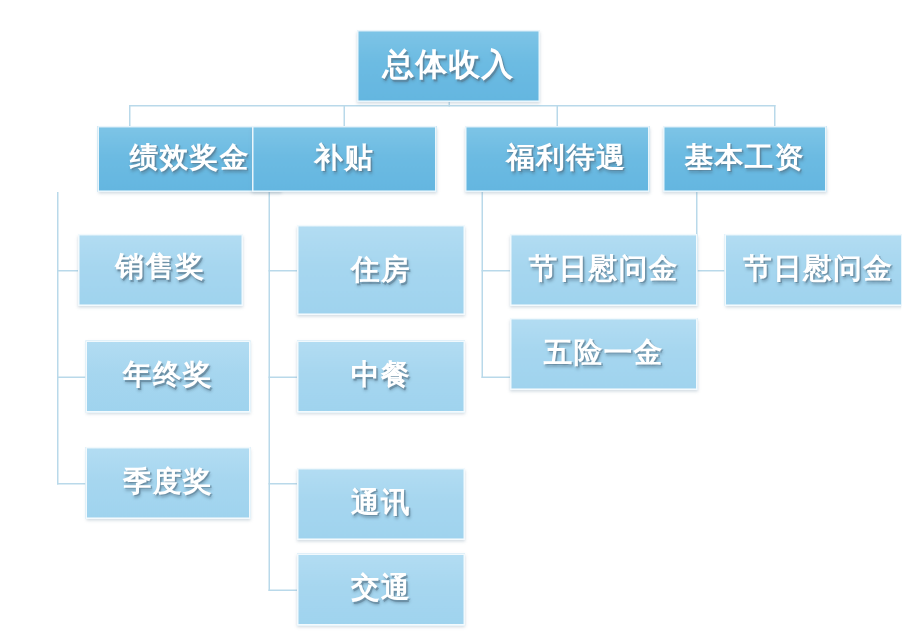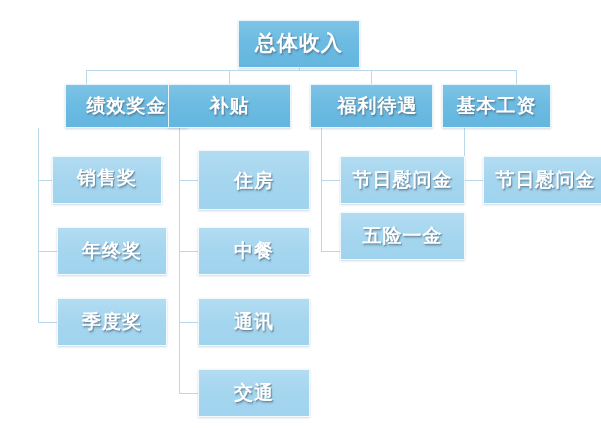--- a/index.html
+++ b/index.html
@@ -128,21 +128,21 @@
   </div>
 
   <div class="node lvl3 two-line" style="left:198px; top:150px; width:112px; height:60px; flex-direction:row;">
     <span class="label">住房</span>
   </div>
 
   <div class="node lvl3" style="left:198px; top:227px; width:112px; height:48px;">
     <span class="label">中餐</span>
   </div>
 
-  <div class="node lvl3" style="left:198px; top:298px; width:112px; height:48px;">
+  <div class="node lvl3" style="left:198px; top:312px; width:112px; height:48px;">
     <span class="label">通讯</span>
   </div>
 
   <div class="node lvl3" style="left:198px; top:369px; width:112px; height:48px;text-align:center;">
     <span class="label">交通</span>
   </div>
 
   <div class="node lvl3" style="left:340px; top:156px; width:125px; height:48px;align-items:center;">
     <span class="label">节日慰问金</span>
   </div>

